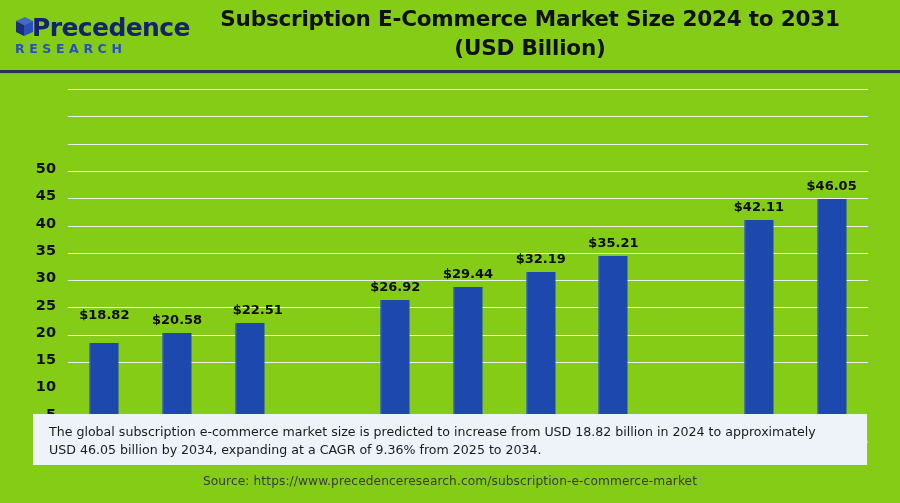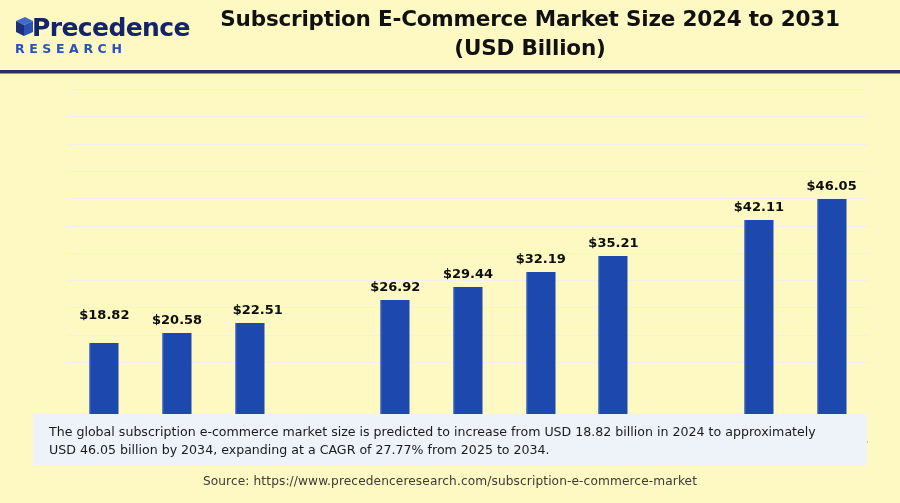--- a/index.html
+++ b/index.html
@@ -5,21 +5,21 @@
   html,body{margin:0;padding:0;}
   body{
     width:900px;height:503px;
     background:#ffffff;
     font-family:"Liberation Sans", sans-serif;
     overflow:hidden;
     position:relative;
   }
   .page{
     position:absolute;inset:0;
-    background:#fef9c3;
+    background:#84cc16;
     box-sizing:border-box;
   }
 
   
   .header{
     position:absolute;left:0;top:0;width:900px;height:75px;
   }
   .logo{
     position:absolute;left:10px;top:14px;width:150px;height:48px;
   }
@@ -161,20 +161,33 @@
           <div class="gridline" style="top: 136.5px;"></div>
           <div class="gridline" style="top: 163.8px;"></div>
           <div class="gridline" style="top: 191.1px;"></div>
           <div class="gridline" style="top: 218.4px;"></div>
           <div class="gridline" style="top: 245.7px;"></div>
           <div class="gridline" style="top: 273px;"></div>
         </div>
       <div class="axis-base"></div>
     </div>
 
+    <div class="yaxis" id="yaxis">
+        <div class="ytick" style="top: 0px;">50</div>
+        <div class="ytick" style="top: 27.3px;">45</div>
+        <div class="ytick" style="top: 54.6px;">40</div>
+        <div class="ytick" style="top: 81.9px;">35</div>
+        <div class="ytick" style="top: 109.2px;">30</div>
+        <div class="ytick" style="top: 136.5px;">25</div>
+        <div class="ytick" style="top: 163.8px;">20</div>
+        <div class="ytick" style="top: 191.1px;">15</div>
+        <div class="ytick" style="top: 218.4px;">10</div>
+        <div class="ytick" style="top: 245.7px;">5</div>
+        <div class="ytick" style="top: 273px;">0</div>
+      </div>
 
     <div class="bars" id="bars">
         <div class="barslot" style="left: 0px; width: 72.7273px;">
           <div class="bar" title="2024: $18.82" style="height: 99.3696px; background: rgb(29, 72, 173);"></div>
           <div class="barlabel" style="bottom: 120px;">$18.82</div>
         </div>
         <div class="barslot" style="left: 72.7273px; width: 72.7273px;">
           <div class="bar" title="2025: $20.58" style="height: 108.662px; background: rgb(29, 72, 173);"></div>
           <div class="barlabel" style="bottom: 114.662px;">$20.58</div>
         </div>
@@ -218,18 +231,18 @@
         <div class="xlabel" style="left: 436.364px; width: 72.7273px;">2030</div>
         <div class="xlabel" style="left: 509.091px; width: 72.7273px;">2031</div>
         <div class="xlabel" style="left: 581.818px; width: 72.7273px;">2032</div>
         <div class="xlabel" style="left: 654.545px; width: 72.7273px;">2033</div>
         <div class="xlabel" style="left: 727.273px; width: 72.7273px;">2034</div>
       </div>
   </div>
 
   <div class="note">
     <p>The global subscription e-commerce market size is predicted to increase from USD 18.82 billion in 2024 to approximately</p>
-    <p>USD 46.05 billion by 2034, expanding at a CAGR of 27.77% from 2025 to 2034.</p>
+    <p>USD 46.05 billion by 2034, expanding at a CAGR of 9.36% from 2025 to 2034.</p>
   </div>
 
   <div class="source">Source: https://www.precedenceresearch.com/subscription-e-commerce-market</div>
 
 </div>
 
 </body></html>

